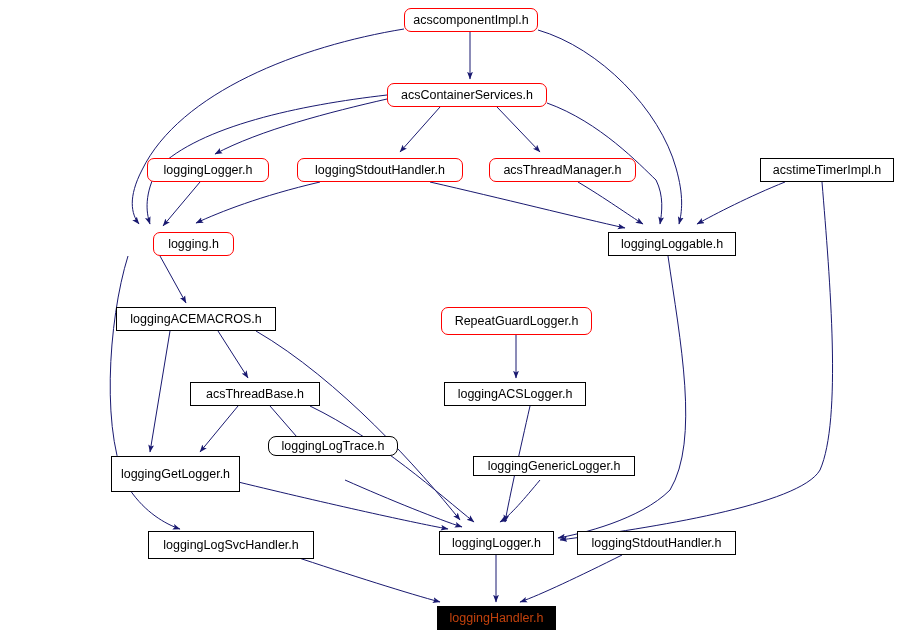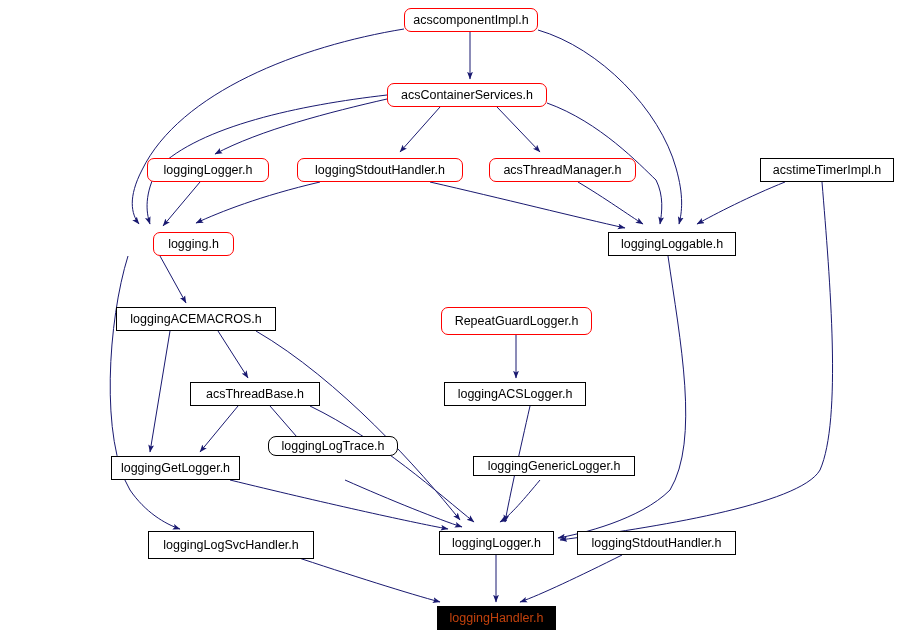--- a/index.html
+++ b/index.html
@@ -88,21 +88,21 @@
       </div>
       <div class="node red" style="left: 441px; top: 307px; width: 151px; height: 28px;">
         <span>RepeatGuardLogger.h</span>
       </div>
       <div class="node" style="left: 190px; top: 382px; width: 130px; height: 24px;">
         <span>acsThreadBase.h</span>
       </div>
       <div class="node" style="left: 444px; top: 382px; width: 142px; height: 24px;">
         <span>loggingACSLogger.h</span>
       </div>
-      <div class="node" style="left: 111px; top: 456px; width: 129px; height: 24px; justify-content: center;">
+      <div class="node" style="left: 111px; top: 456px; width: 129px; height: 36px; justify-content: center;">
         <span>loggingGetLogger.h</span>
       </div>
       <div class="node" style="left: 268px; top: 436px; width: 130px; height: 20px; border-radius: 8px;">
         <span>loggingLogTrace.h</span>
       </div>
       <div class="node" style="left: 473px; top: 456px; width: 162px; height: 20px;">
         <span>loggingGenericLogger.h</span>
       </div>
       <div class="node" style="left: 148px; top: 531px; width: 166px; height: 28px; justify-content: center;">
         <span>loggingLogSvcHandler.h</span>

